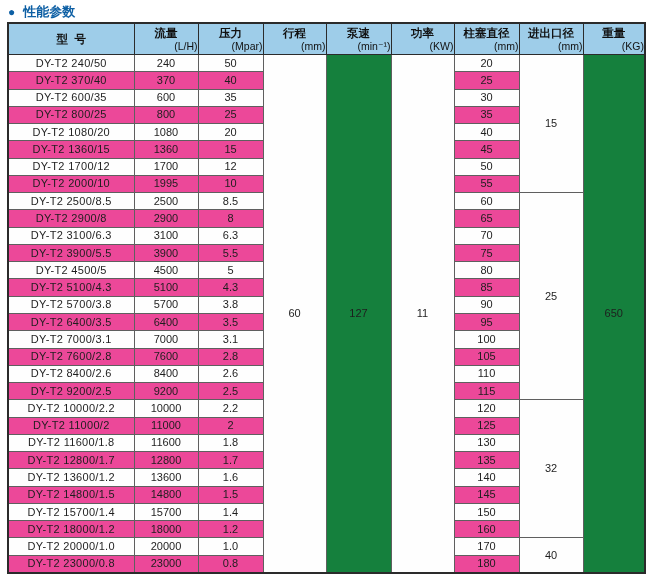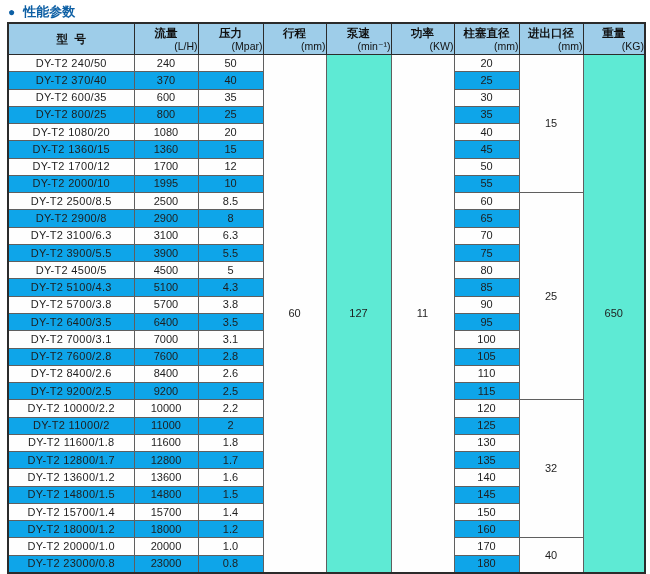--- a/index.html
+++ b/index.html
@@ -64,24 +64,24 @@
     text-align: center;
     vertical-align: middle;
     font-size: 11px;
     color: #1e1e1e;
     padding: 0 2px;
     height: 16.27px;
     line-height: 1;
     overflow: hidden;
   }
   
-  tr.stripe td:not(.merged)    { background: #0ea5e9; }
+  tr.stripe td:not(.merged)    { background: #ec4899; }
   tr:not(.stripe) td:not(.merged) { background: #fefefe; text-align: center; }
   td.merged.white { background: #fefefe; }
-  td.merged.blue  { background: #5eead4; }
+  td.merged.blue  { background: #15803d; }
   td.model-cell   { font-size: 11px; letter-spacing: 0.3px; }
 </style>
 </head>
 <body>
 
 <div class="page">
   <div class="title-row">
     <span class="bullet">●</span>
     <span>性能参数</span>
   </div>

